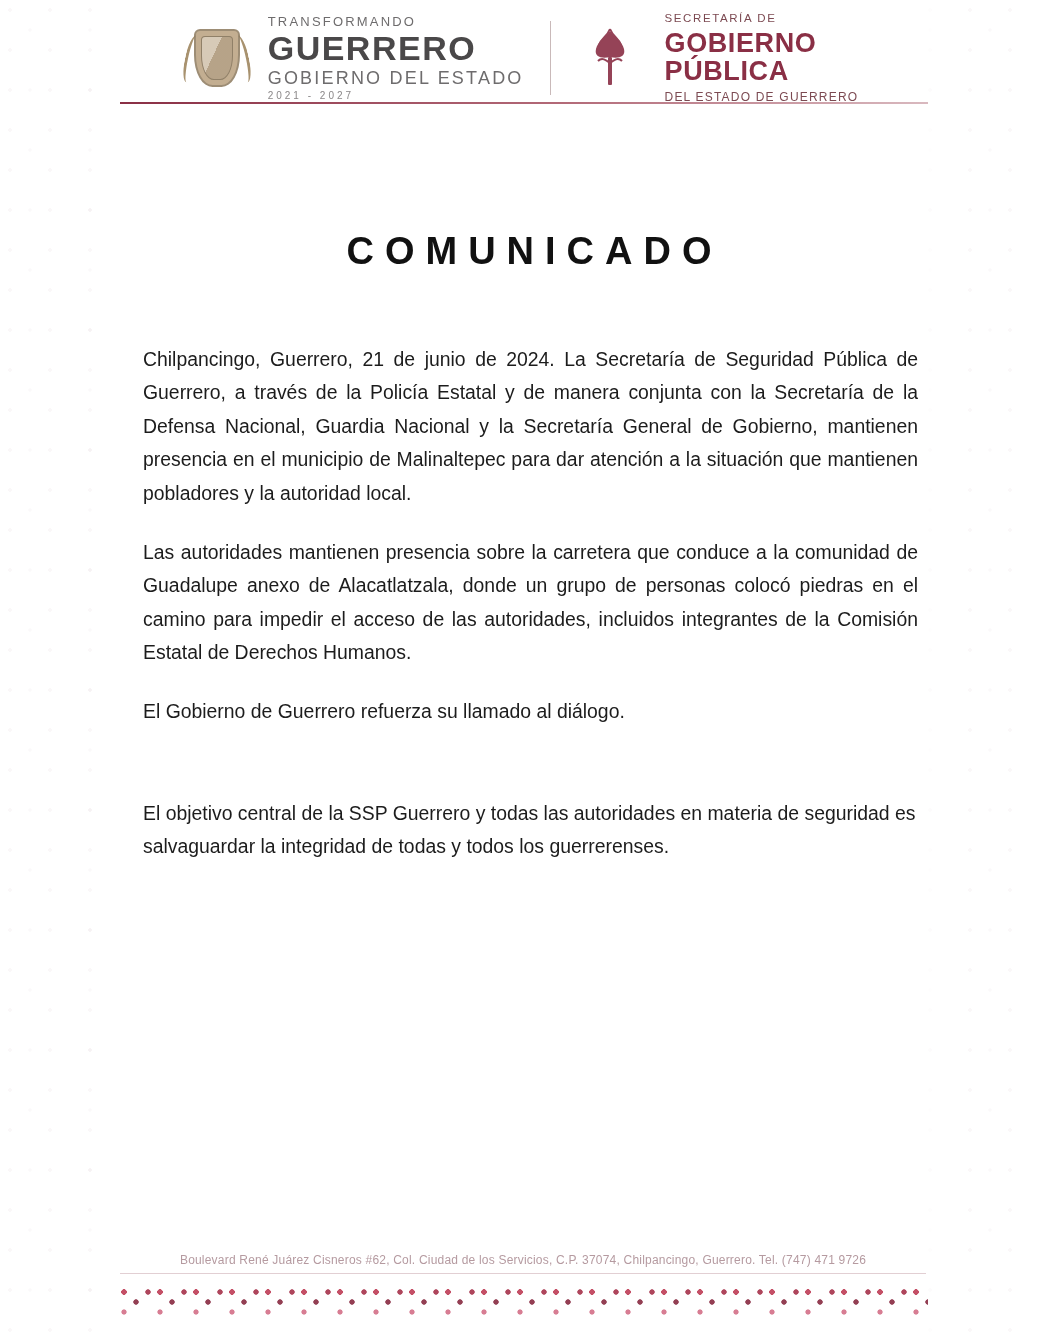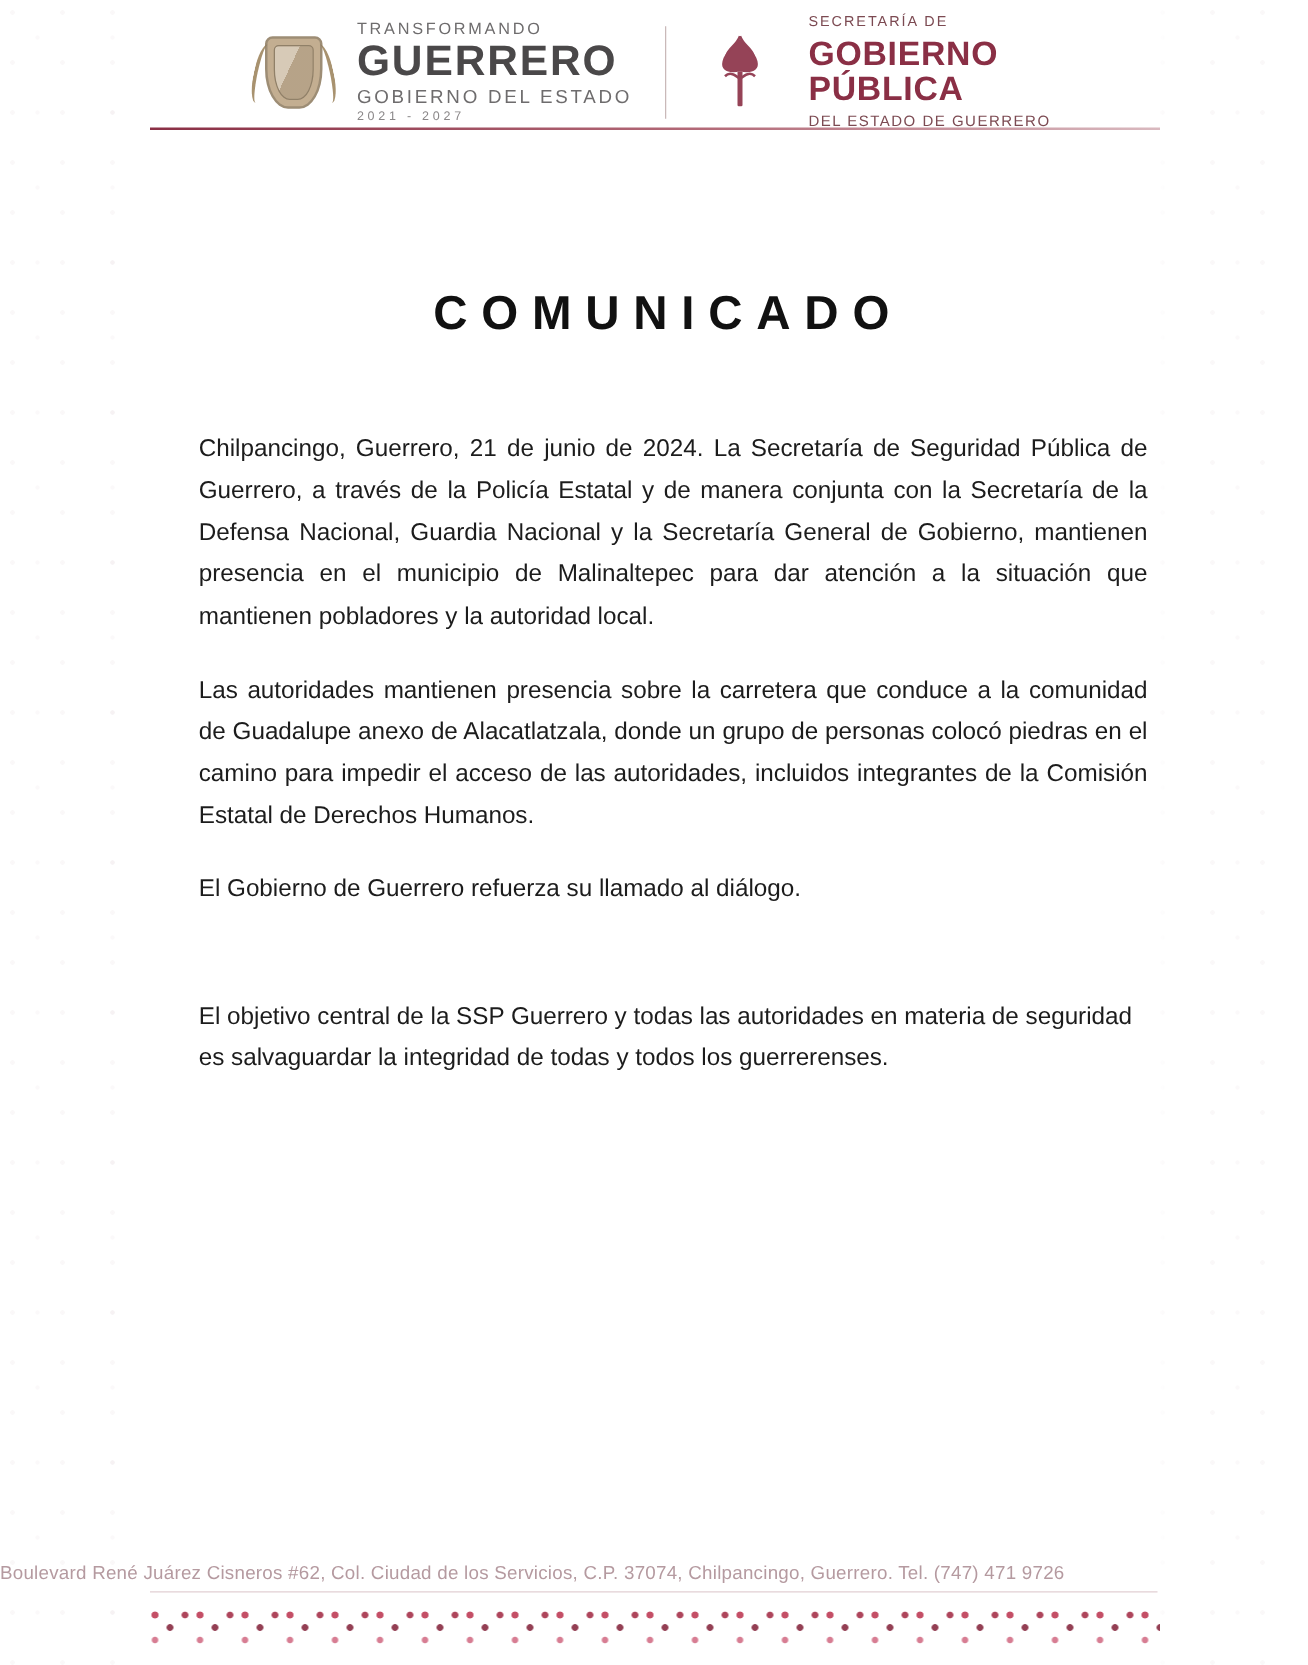--- a/index.html
+++ b/index.html
@@ -74,21 +74,21 @@
     margin-bottom: 3px;
   }
   .guerrero-block .t2 {
     font-size: 34px;
     font-weight: bold;
     letter-spacing: 1.5px;
     color: #4a4849;
     line-height: 1;
   }
   .guerrero-block .t3 {
-    font-size: 15px;
+    font-size: 18px;
     letter-spacing: 2.2px;
     color: #6e6c6d;
     margin-top: 4px;
   }
   .guerrero-block .t4 {
     font-size: 10px;
     letter-spacing: 3px;
     color: #8a8788;
     margin-top: 4px;
   }
@@ -181,34 +181,35 @@
     letter-spacing: 11px;
     color: #111;
     margin: 0 0 70px 0;
     padding-left: 8px;
   }
   .para {
     font-size: 19.4px;
     line-height: 1.72;
     color: #1c1c1c;
     text-align: justify;
-    margin: 0 0 26px 16px;
+    margin: 0 0 26px 0;
   }
   .para.last-block { margin-top: 68px; }
   .para.no-justify { text-align: left; }
 
   
   .footer {
     position: absolute;
     left: 0;
     right: 0;
     bottom: 0;
   }
   .footer-text {
-    font-size: 15px;
+    text-align: center;
+    font-size: 12px;
     color: #b59aa0;
     letter-spacing: .2px;
     padding: 0 0 6px 0;
   }
   .footer-rule {
     height: 1px;
     background: #e2cfd3;
     margin: 0 120px 10px 120px;
   }
   .footer-band {

